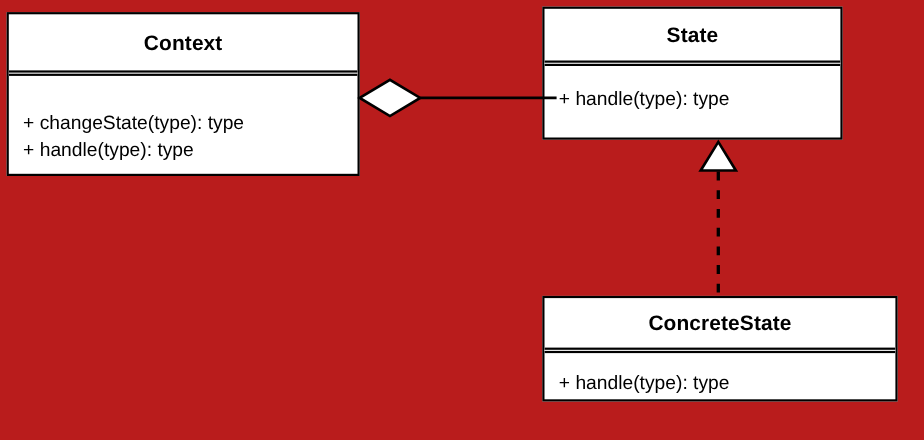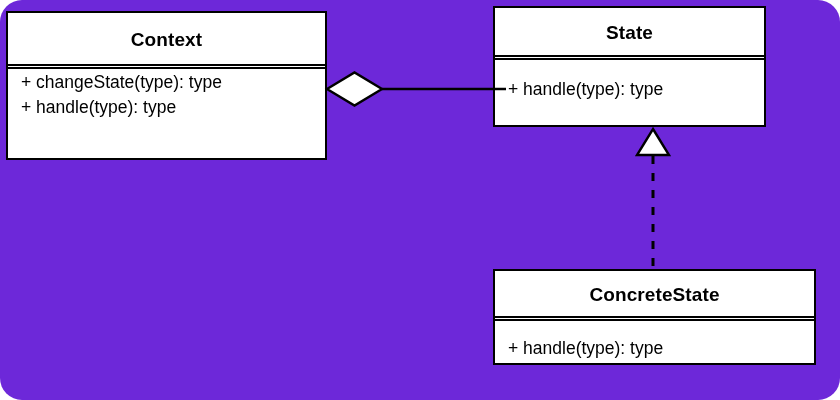--- a/index.html
+++ b/index.html
@@ -4,24 +4,23 @@
 <style>
   html, body {
     margin: 0;
     padding: 0;
     background: #ffffff;
   }
   #diagram-canvas {
     position: relative;
     width: 840px;
     height: 400px;
-    background: #6d28d9;
+    background: #b91c1c;
     overflow: hidden;
     font-family: "Liberation Sans", sans-serif;
-    border-radius: 22px;
     -webkit-font-smoothing: antialiased;
   }
 
   
   .uml-class {
     position: absolute;
     box-sizing: border-box;
     background: #ffffff;
     border: 2px solid #000000;
   }
@@ -55,21 +54,21 @@
   .uml-member {
     white-space: nowrap;
   }
 
   
   #class-context {
     left: 6px;  top: 11px;
     width: 321px; height: 149px;
   }
   #class-context .uml-title { height: 51px; line-height: 53px; }
-  #class-context .uml-members { padding-top: 1px; }
+  #class-context .uml-members { padding-top: 30px; }
 
   #class-state {
     left: 493px; top: 6px;
     width: 273px; height: 121px;
   }
   #class-state .uml-title { height: 47px; line-height: 49px; }
   #class-state .uml-members { padding-top: 17px; }
 
   #class-concretestate {
     left: 493px; top: 269px;

